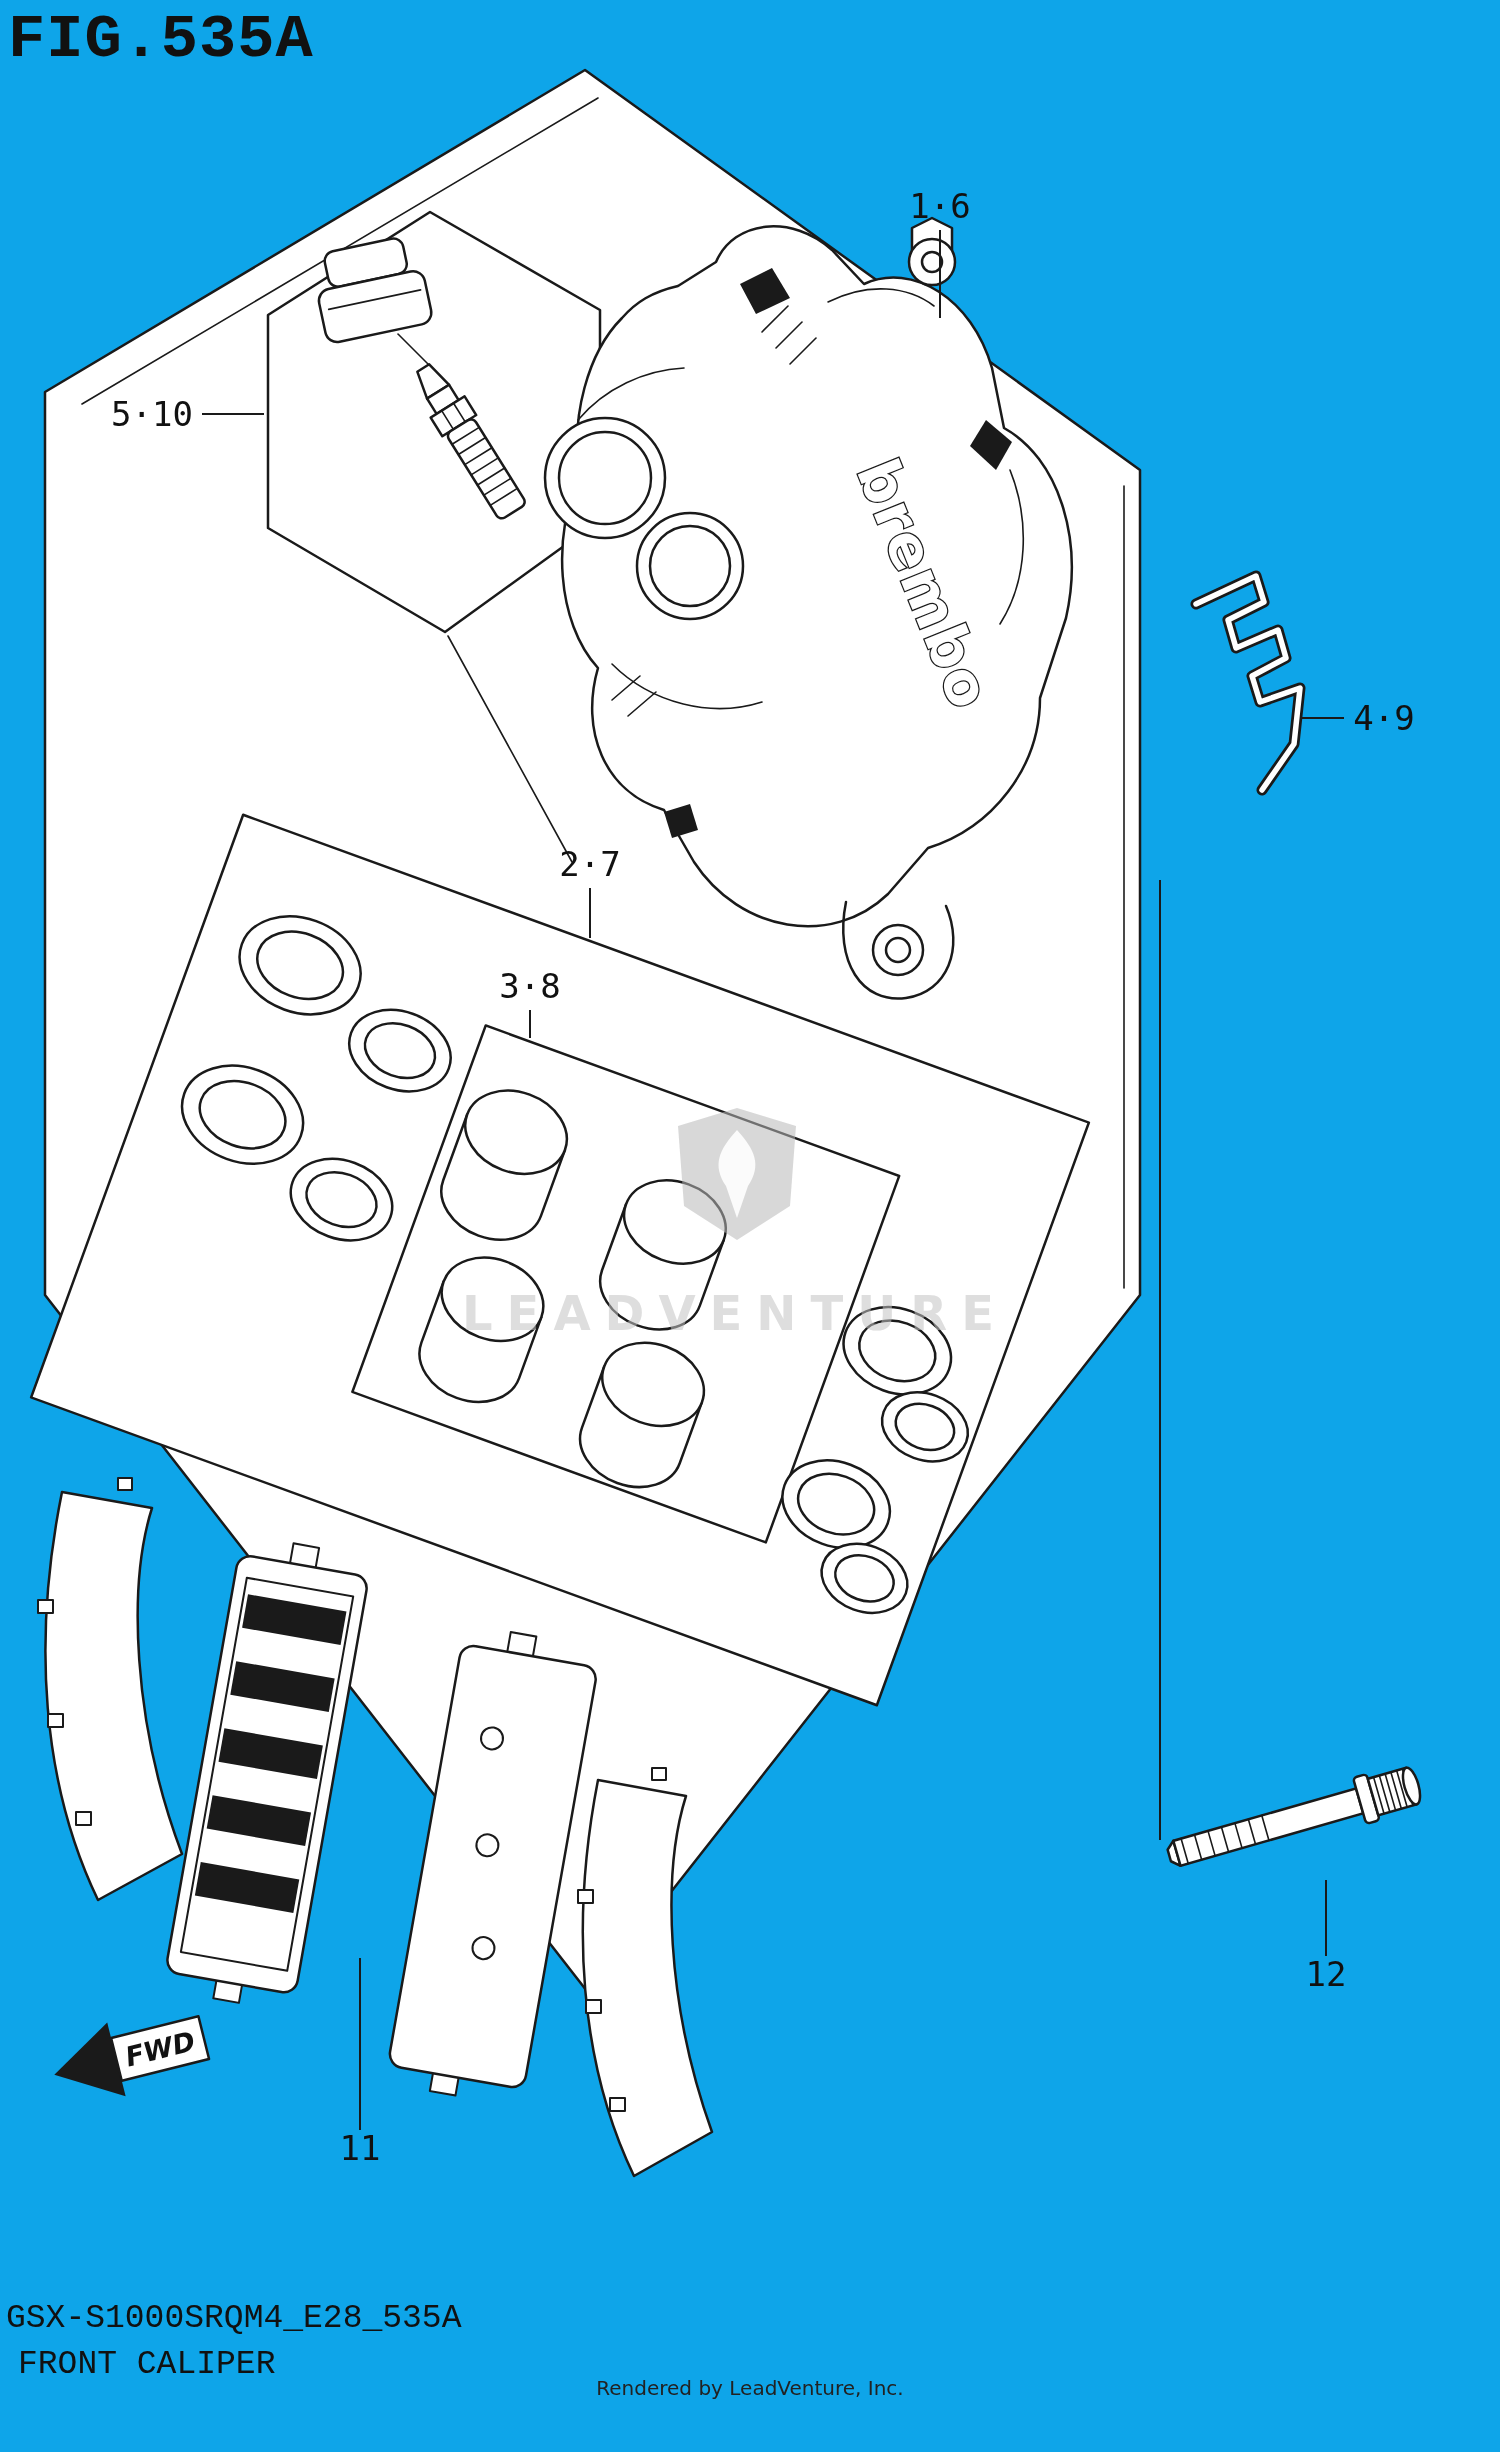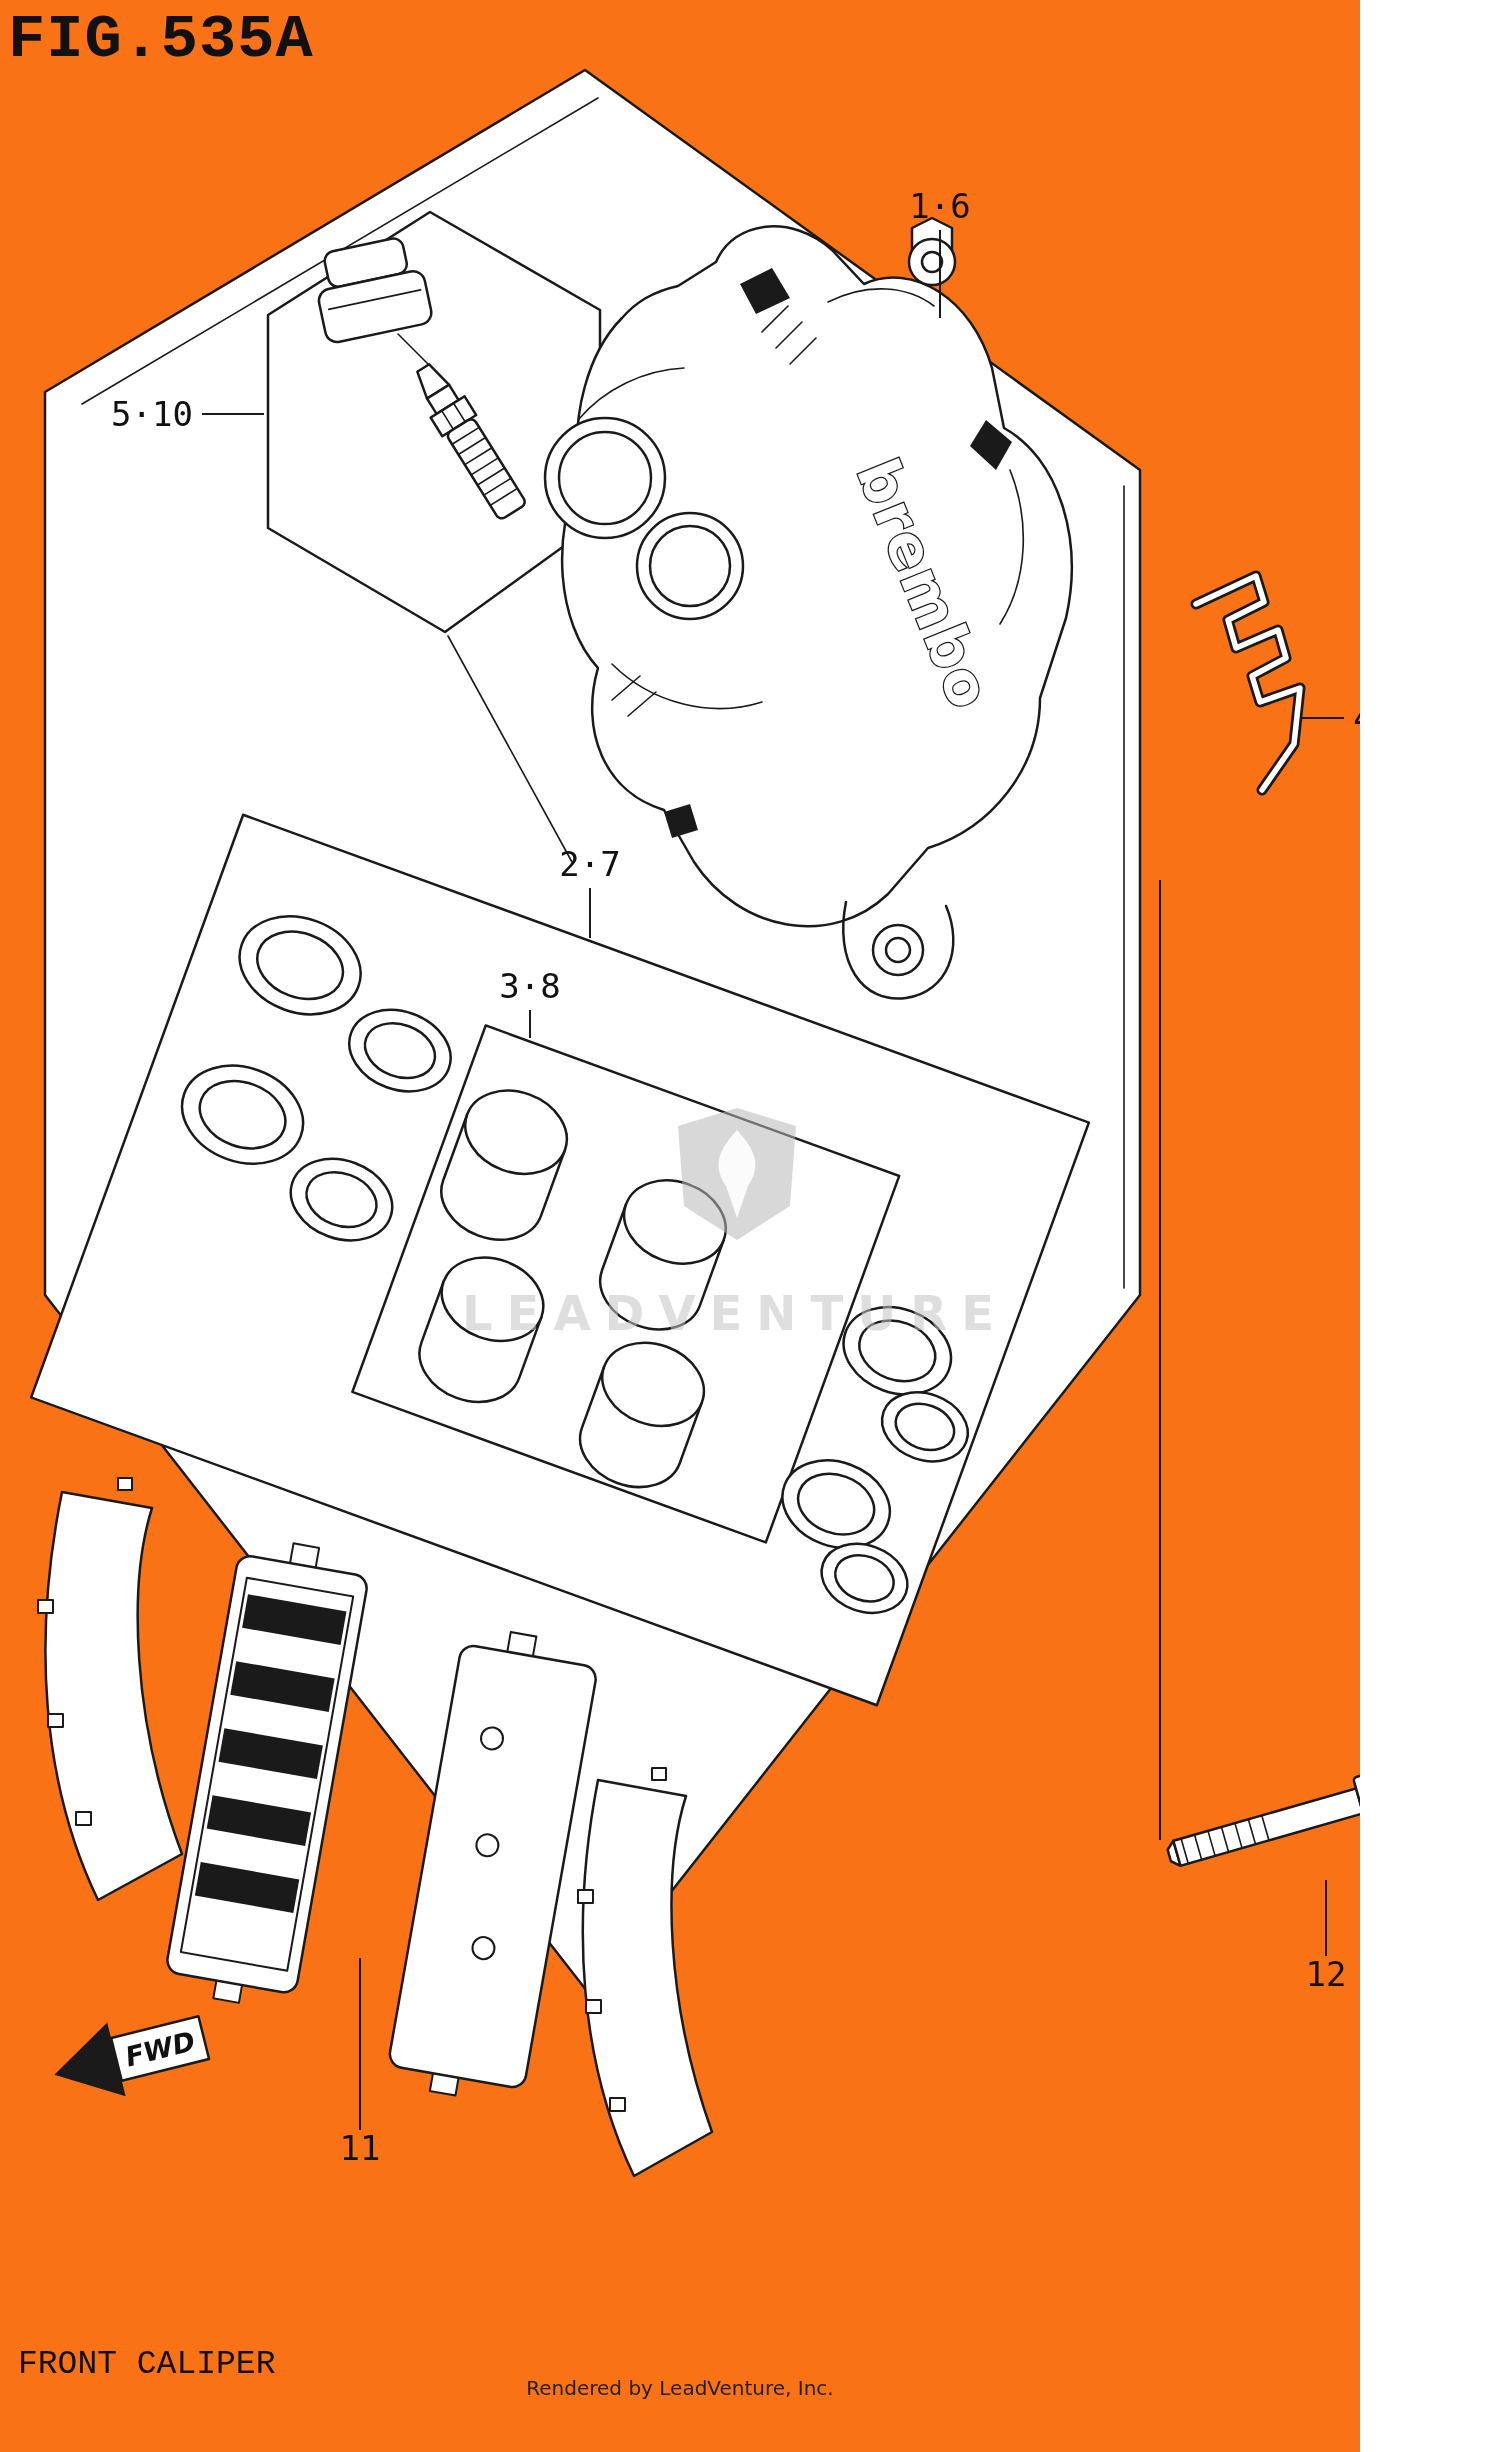--- a/index.html
+++ b/index.html
@@ -1,16 +1,16 @@
 <!DOCTYPE html>
 <html><head>
 <meta charset="utf-8">
 <style>
   html,body{margin:0;padding:0;background:#fff;}
-  .page{position:relative;width:1360px;height:2452px;background:#f97316;overflow:hidden;
+  .page{position:relative;width:1500px;height:2452px;background:#0ea5e9;overflow:hidden;
         font-family:"DejaVu Sans",sans-serif;color:#111;}
   .fig-title{position:absolute;left:8px;top:4px;font-family:"Liberation Mono","DejaVu Sans Mono",monospace;
              font-weight:bold;font-size:62px;letter-spacing:1px;color:#111;}
   .footer-code{position:absolute;left:6px;top:2300px;font-family:"Liberation Mono","DejaVu Sans Mono",monospace;
                font-size:33px;color:#111;}
   .footer-name{position:absolute;left:6px;top:2346px;font-family:"Liberation Mono","DejaVu Sans Mono",monospace;
                font-size:33px;color:#111;margin-left:12px;}
   .credit{position:absolute;left:0;right:0;top:2376px;text-align:center;
           font-size:20px;color:#222;}
   svg{position:absolute;left:0;top:0;}
@@ -220,15 +220,16 @@
 
     <text class="lbl" x="940" y="218" text-anchor="middle">1·6</text>
     <text class="lbl" x="152" y="426" text-anchor="middle">5·10</text>
     <text class="lbl" x="1384" y="730" text-anchor="middle">4·9</text>
     <text class="lbl" x="590" y="876" text-anchor="middle">2·7</text>
     <text class="lbl" x="530" y="998" text-anchor="middle">3·8</text>
     <text class="lbl" x="360" y="2160" text-anchor="middle">11</text>
     <text class="lbl" x="1326" y="1986" text-anchor="middle">12</text>
   </svg>
 
+  <div class="footer-code">GSX-S1000SRQM4_E28_535A</div>
   <div class="footer-name">FRONT CALIPER</div>
   <div class="credit">Rendered by LeadVenture, Inc.</div>
 </div>
 
 </body></html>

